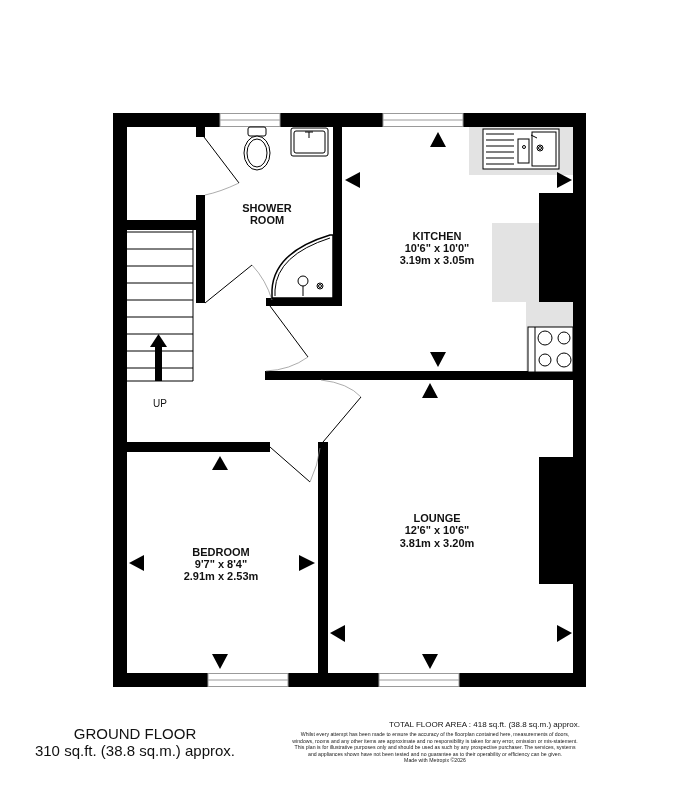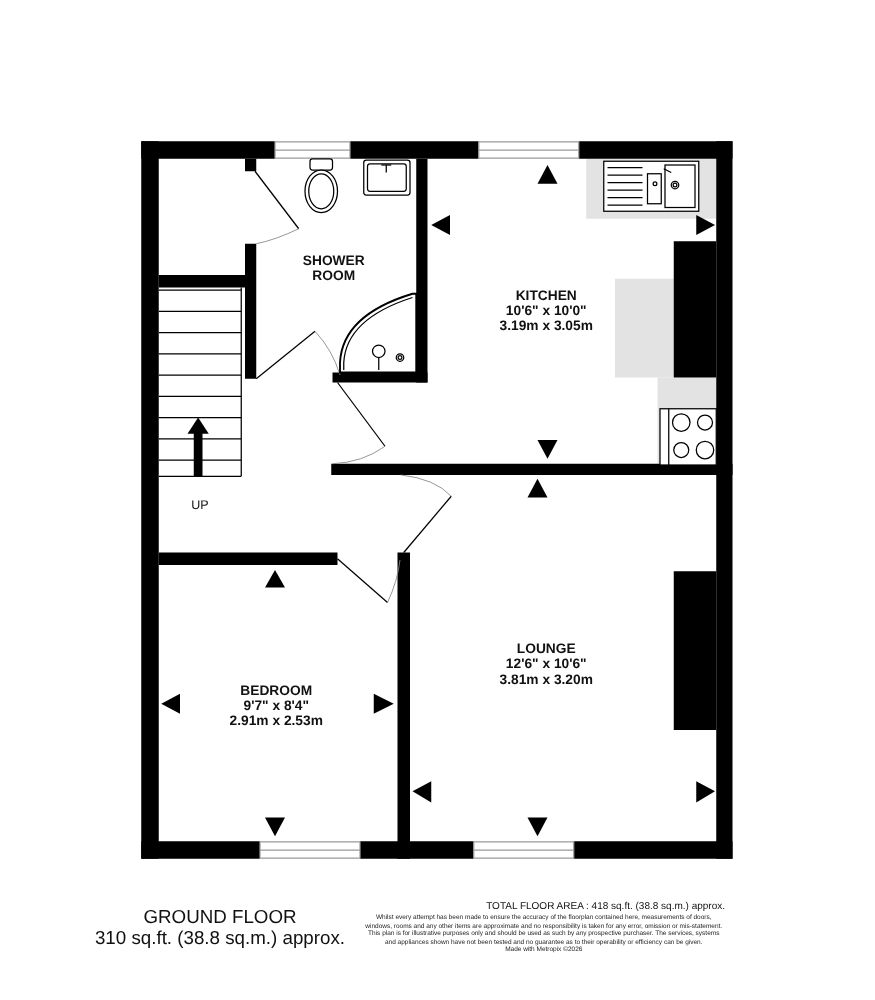--- a/index.html
+++ b/index.html
@@ -1,20 +1,20 @@
 <!DOCTYPE html>
 <html><head>
   <meta charset="utf-8">
   <style>
     html, body { margin: 0; padding: 0; background: #ffffff; }
     body { width: 700px; height: 800px; position: relative; overflow: hidden; font-family: "Liberation Sans", sans-serif; }
     #plan { position: absolute; left: 0; top: 0; }
     .room-label { font-family: "Liberation Sans", sans-serif; font-weight: bold; font-size: 11px; fill: #111; text-anchor: middle; }
     .up-label { font-family: "Liberation Sans", sans-serif; font-size: 10px; fill: #111; text-anchor: middle; }
-    .floor-caption { position: absolute; left: 0; top: 725px; width: 270px; text-align: center; color: #111; font-size: 15px; line-height: 17px; padding-left: 41px; }
+    .floor-caption { position: absolute; left: 0; top: 725px; width: 270px; text-align: center; color: #111; font-size: 15px; line-height: 17px; }
     .total-area { position: absolute; left: 290px; top: 720px; width: 290px; text-align: right; font-size: 8px; color: #111; }
     .disclaimer { position: absolute; left: 290px; top: 731px; width: 290px; text-align: center; font-size: 5.2px; line-height: 6.6px; color: #222; }
   </style>
 </head>
 <body>
 
 <svg id="plan" width="700" height="800" viewBox="0 0 700 800" xmlns="http://www.w3.org/2000/svg">
 
   <g fill="#e3e3e3">
     <rect x="469" y="127" width="104" height="48"></rect>

